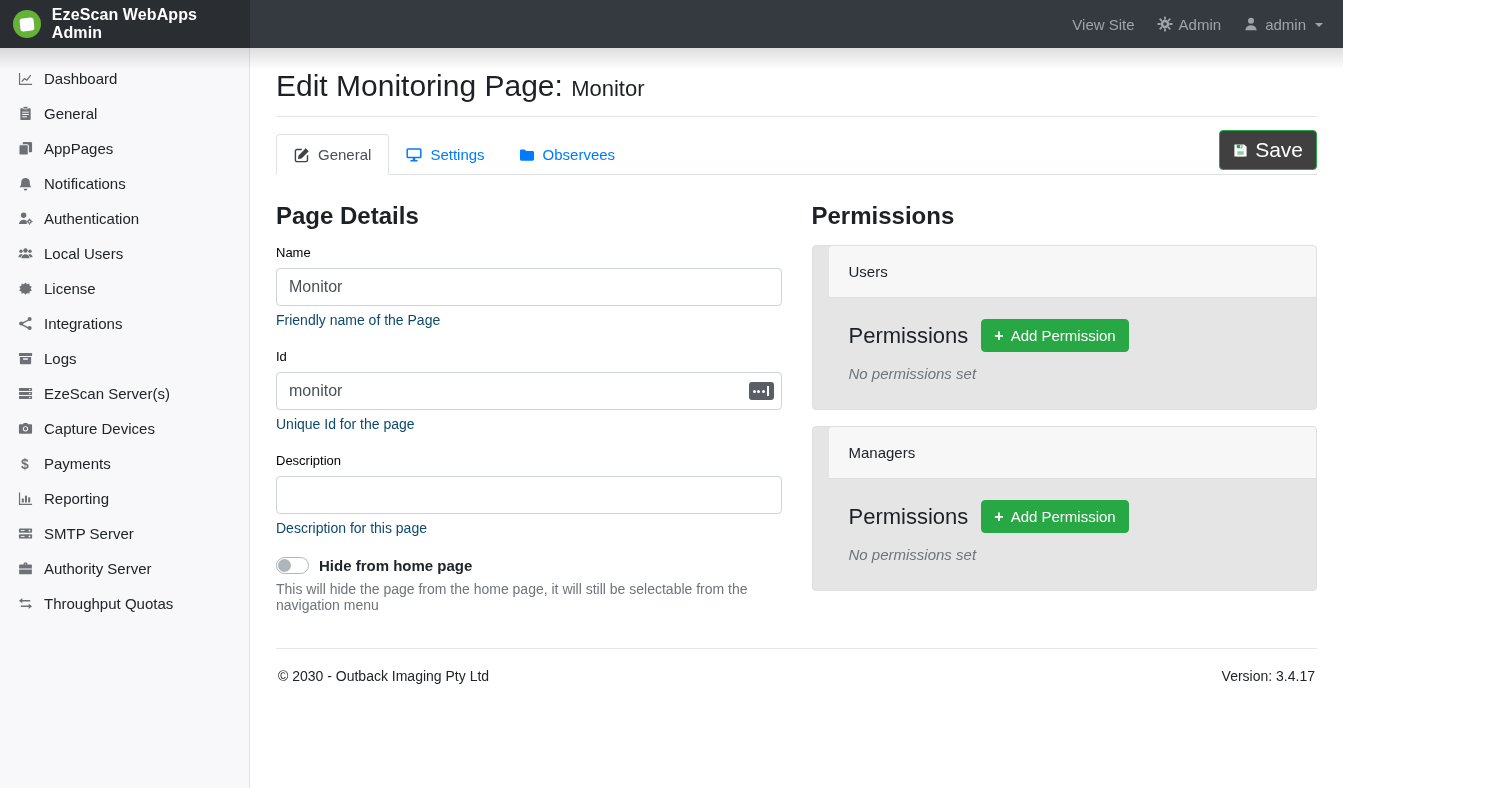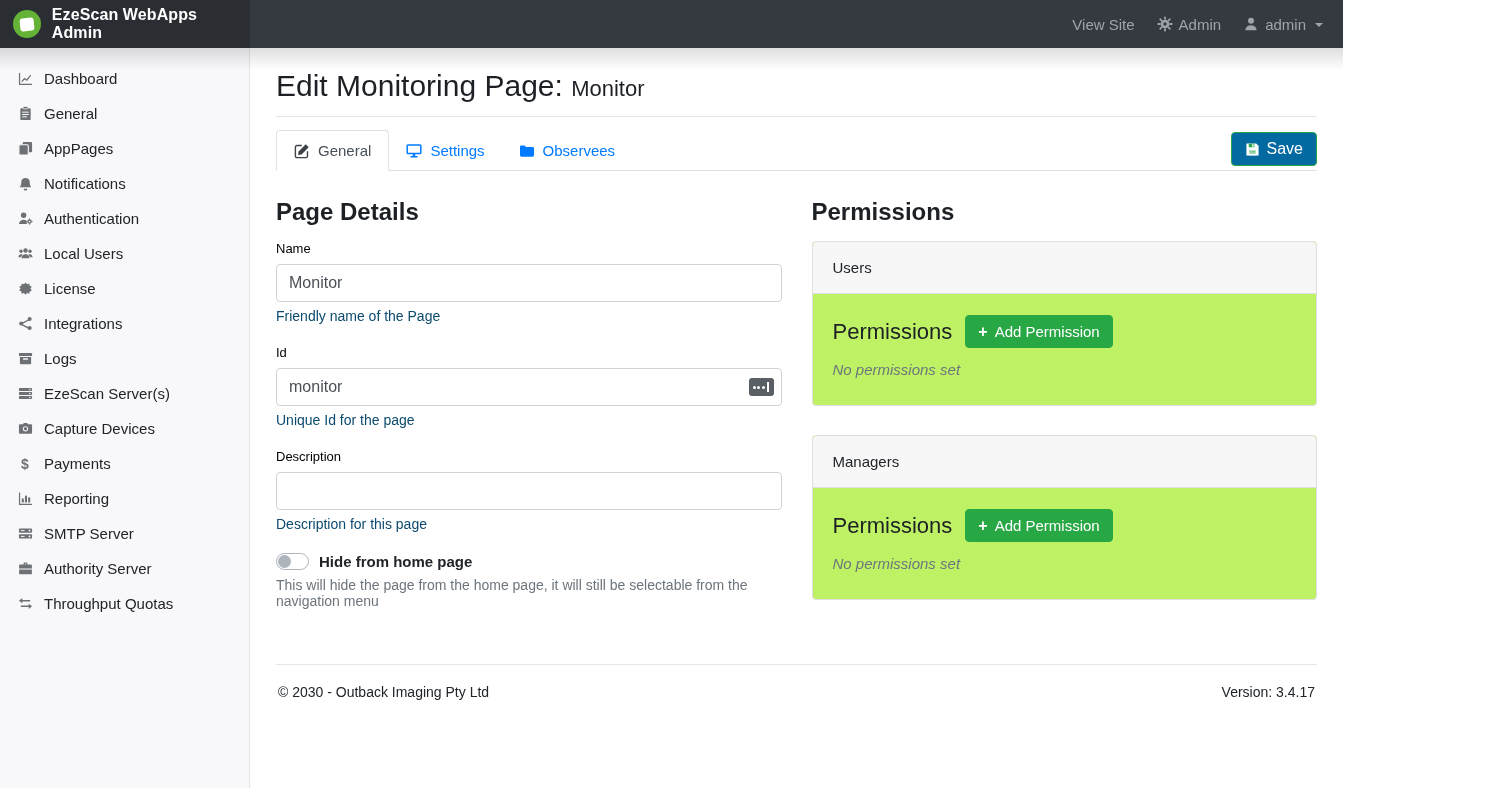--- a/index.html
+++ b/index.html
@@ -35,21 +35,21 @@
   .page-title { margin-top:21px; font-size:30px; font-weight:400; color:#1d2125; }
   .page-title .subject { font-size:22px; font-weight:400; }
   .title-hr { border:none; border-top:1px solid #e6e6e6; margin-top:13px; }
 
   .tabs-row { margin-top:13px; display:flex; align-items:flex-end; border-bottom:1px solid #dee2e6; }
   .tab { display:flex; align-items:center; gap:8px; padding:11px 17px; font-size:15px; cursor:pointer; }
   .tab.active { background:#fff; border:1px solid #dee2e6; border-bottom:1px solid #fff; border-radius:4px 4px 0 0; margin-bottom:-1px; color:#495057; }
   .tab.inactive { color:#007bff; }
   .tab-ico { display:inline-flex; width:16px; height:16px; }
   .tab-ico svg { width:16px; height:16px; }
-  .save-btn { margin-left:auto; margin-bottom:4px; background:#0369a1; border:1px solid #28a745; color:#fff; font-size:16px; font-family:inherit; padding:7px 13px; border-radius:4px; display:flex; align-items:center; gap:7px; cursor:pointer; }
+  .save-btn { margin-left:auto; margin-bottom:4px; background:#404040; border:1px solid #28a745; color:#fff; font-size:21px; font-family:inherit; padding:7px 13px; border-radius:4px; display:flex; align-items:center; gap:7px; cursor:pointer; }
   .save-btn svg { width:15px; height:15px; fill:#fff; }
 
   .columns { display:flex; gap:30px; margin-top:27px; }
   .col { flex:1; min-width:0; }
   .section-heading { font-size:24px; font-weight:700; color:#1d2125; margin-bottom:15px; }
 
   
   .form-group { margin-bottom:21px; }
   .form-label { display:block; font-size:13px; font-weight:400; margin-bottom:8px; color:#000000; }
   .form-input { width:100%; height:38px; border:1px solid #ced4da; border-radius:4px; padding:6px 12px; font-size:16px; font-family:inherit; color:#495057; background:#fff; }
@@ -59,21 +59,21 @@
   .kbd-chip b { width:2px; height:10px; background:#fff; margin-left:1px; }
   .form-help { font-size:14px; color:#0c4a6e; margin-top:6px; }
 
   .toggle-row { display:flex; align-items:center; gap:10px; margin-top:2px; }
   .switch { width:33px; height:17px; border:1px solid #adb5bd; border-radius:9px; background:#fff; position:relative; cursor:pointer; flex:0 0 33px; }
   .switch .knob { position:absolute; left:1px; top:1px; width:13px; height:13px; border-radius:50%; background:#adb5bd; }
   .toggle-label { font-size:15px; font-weight:700; }
   .toggle-help { font-size:14px; color:#6c757d; margin-top:7px; }
 
   
-  .perm-card { border:1px solid #dfdfe1; border-radius:4px; margin-bottom:29px; background:#bef264; }
+  .perm-card { border:1px solid #dfdfe1; border-radius:4px; margin-bottom:16px; background:#e5e5e5;padding-left:16px; }
   .perm-card-header { background:#f7f7f8; border-bottom:1px solid #dfdfe1; padding:17px 20px; font-size:15px; color:#212529; border-radius:4px 4px 0 0; }
   .perm-card-body { padding:21px 20px 27px; }
   .perm-title-row { display:flex; align-items:center; gap:13px; }
   .perm-title { font-size:22px; font-weight:400; color:#1d2125; }
   .add-perm-btn { background:#28a745; border:1px solid #28a745; color:#fff; font-size:15px; font-family:inherit; padding:7px 12px; border-radius:4px; display:flex; align-items:center; gap:7px; cursor:pointer; }
   .plus-ico { font-size:16px; font-weight:700; line-height:1; }
   .perm-empty { font-style:italic; font-size:15px; color:#6c757d; margin-top:13px; }
 
   
   .footer { margin-top:35px; border-top:1px solid #e6e6e6; padding:19px 2px; display:flex; justify-content:space-between; font-size:14px; color:#212529; }

